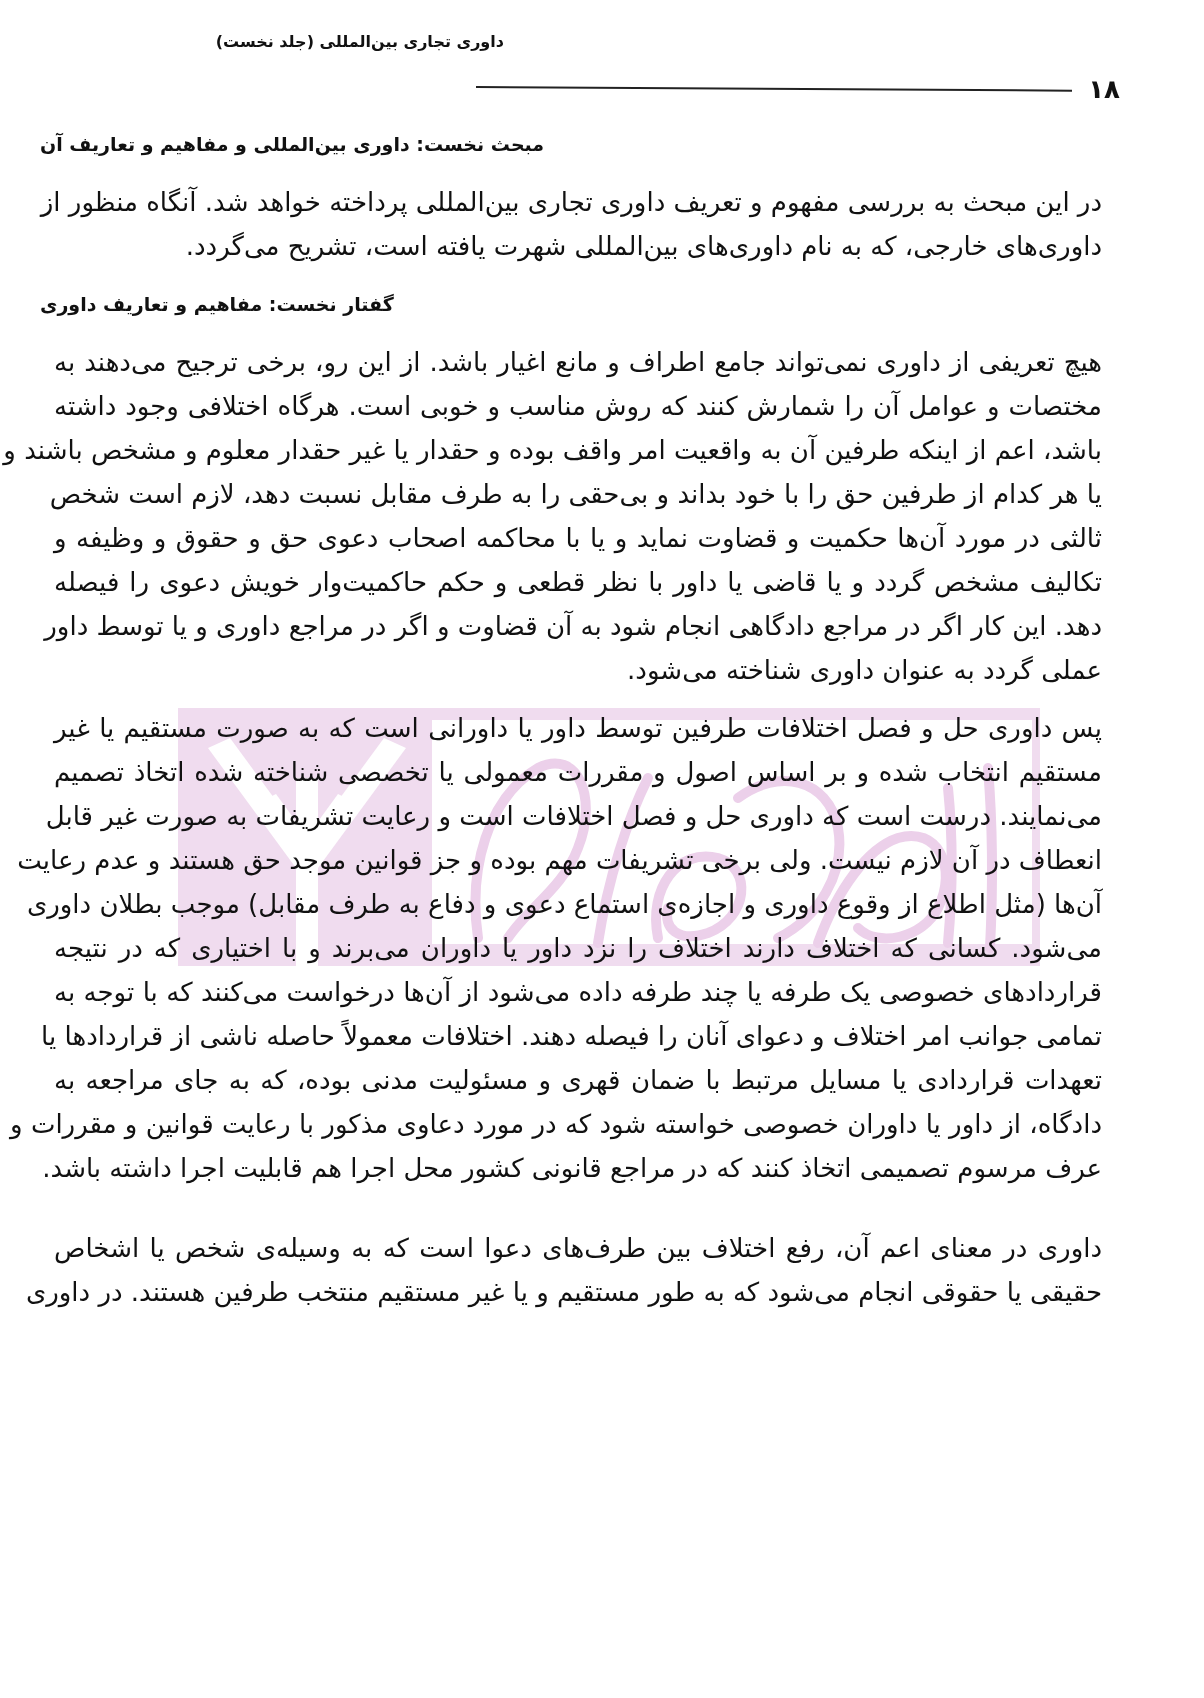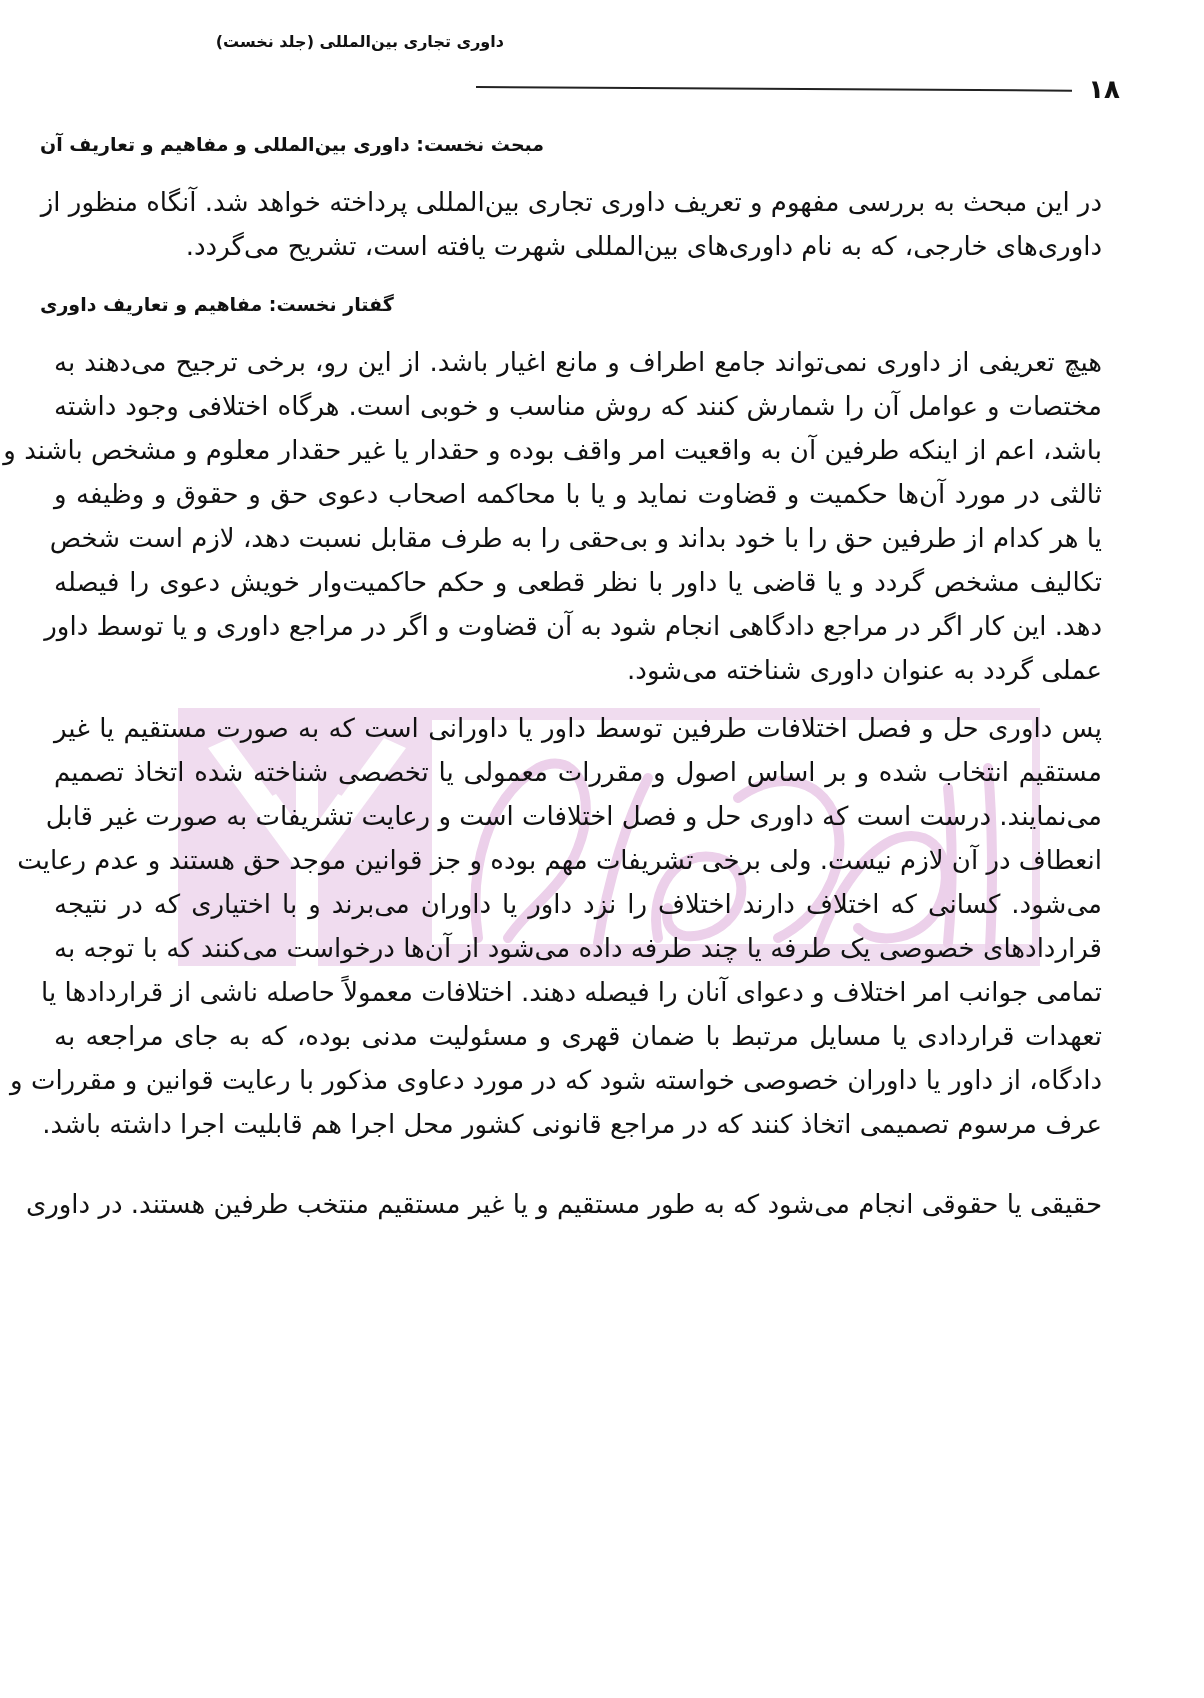--- a/index.html
+++ b/index.html
@@ -64,39 +64,41 @@
       <span class="line">در این مبحث به بررسی مفهوم و تعریف داوری تجاری بین‌المللی پرداخته خواهد شد. آنگاه منظور از</span>
       <span class="line last">داوری‌های خارجی، که به نام داوری‌های بین‌المللی شهرت یافته است، تشریح می‌گردد.</span>
     </p>
 
     <h2 class="heading h2">گفتار نخست: مفاهیم و تعاریف داوری</h2>
 
     <p class="para">
       <span class="line">هیچ تعریفی از داوری نمی‌تواند جامع اطراف و مانع اغیار باشد. از این رو، برخی ترجیح می‌دهند به</span>
       <span class="line">مختصات و عوامل آن را شمارش کنند که روش مناسب و خوبی است. هرگاه اختلافی وجود داشته</span>
       <span class="line">باشد، اعم از اینکه طرفین آن به واقعیت امر واقف بوده و حقدار یا غیر حقدار معلوم و مشخص باشند و</span>
+      <span class="line">یا هر کدام از طرفین حق را با خود بداند و بی‌حقی را به طرف مقابل نسبت دهد، لازم است شخص</span>
       <span class="line">ثالثی در مورد آن‌ها حکمیت و قضاوت نماید و یا با محاکمه اصحاب دعوی حق و حقوق و وظیفه و</span>
-      <span class="line">یا هر کدام از طرفین حق را با خود بداند و بی‌حقی را به طرف مقابل نسبت دهد، لازم است شخص</span>
       <span class="line">تکالیف مشخص گردد و یا قاضی یا داور با نظر قطعی و حکم حاکمیت‌وار خویش دعوی را فیصله</span>
       <span class="line">دهد. این کار اگر در مراجع دادگاهی انجام شود به آن قضاوت و اگر در مراجع داوری و یا توسط داور</span>
       <span class="line last">عملی گردد به عنوان داوری شناخته می‌شود.</span>
     </p>
 
     <p class="para">
       <span class="line">پس داوری حل و فصل اختلافات طرفین توسط داور یا داورانی است که به صورت مستقیم یا غیر</span>
       <span class="line">مستقیم انتخاب شده و بر اساس اصول و مقررات معمولی یا تخصصی شناخته شده اتخاذ تصمیم</span>
       <span class="line">می‌نمایند. درست است که داوری حل و فصل اختلافات است و رعایت تشریفات به صورت غیر قابل</span>
       <span class="line">انعطاف در آن لازم نیست. ولی برخی تشریفات مهم بوده و جز قوانین موجد حق هستند و عدم رعایت</span>
+      <span class="line">آن‌ها (مثل اطلاع از وقوع داوری و اجازه‌ی استماع دعوی و دفاع به طرف مقابل) موجب بطلان داوری</span>
       <span class="line">می‌شود. کسانی که اختلاف دارند اختلاف را نزد داور یا داوران می‌برند و با اختیاری که در نتیجه</span>
       <span class="line">قراردادهای خصوصی یک طرفه یا چند طرفه داده می‌شود از آن‌ها درخواست می‌کنند که با توجه به</span>
       <span class="line">تمامی جوانب امر اختلاف و دعوای آنان را فیصله دهند. اختلافات معمولاً حاصله ناشی از قراردادها یا</span>
       <span class="line">تعهدات قراردادی یا مسایل مرتبط با ضمان قهری و مسئولیت مدنی بوده، که به جای مراجعه به</span>
       <span class="line">دادگاه، از داور یا داوران خصوصی خواسته شود که در مورد دعاوی مذکور با رعایت قوانین و مقررات و</span>
       <span class="line last">عرف مرسوم تصمیمی اتخاذ کنند که در مراجع قانونی کشور محل اجرا هم قابلیت اجرا داشته باشد.</span>
     </p>
 
     <div class="gap"></div>
 
     <p class="para">
+      <span class="line">داوری در معنای اعم آن، رفع اختلاف بین طرف‌های دعوا است که به وسیله‌ی شخص یا اشخاص</span>
       <span class="line">حقیقی یا حقوقی انجام می‌شود که به طور مستقیم و یا غیر مستقیم منتخب طرفین هستند. در داوری</span>
     </p>
   </div>
 </div>
 
 </body></html>

